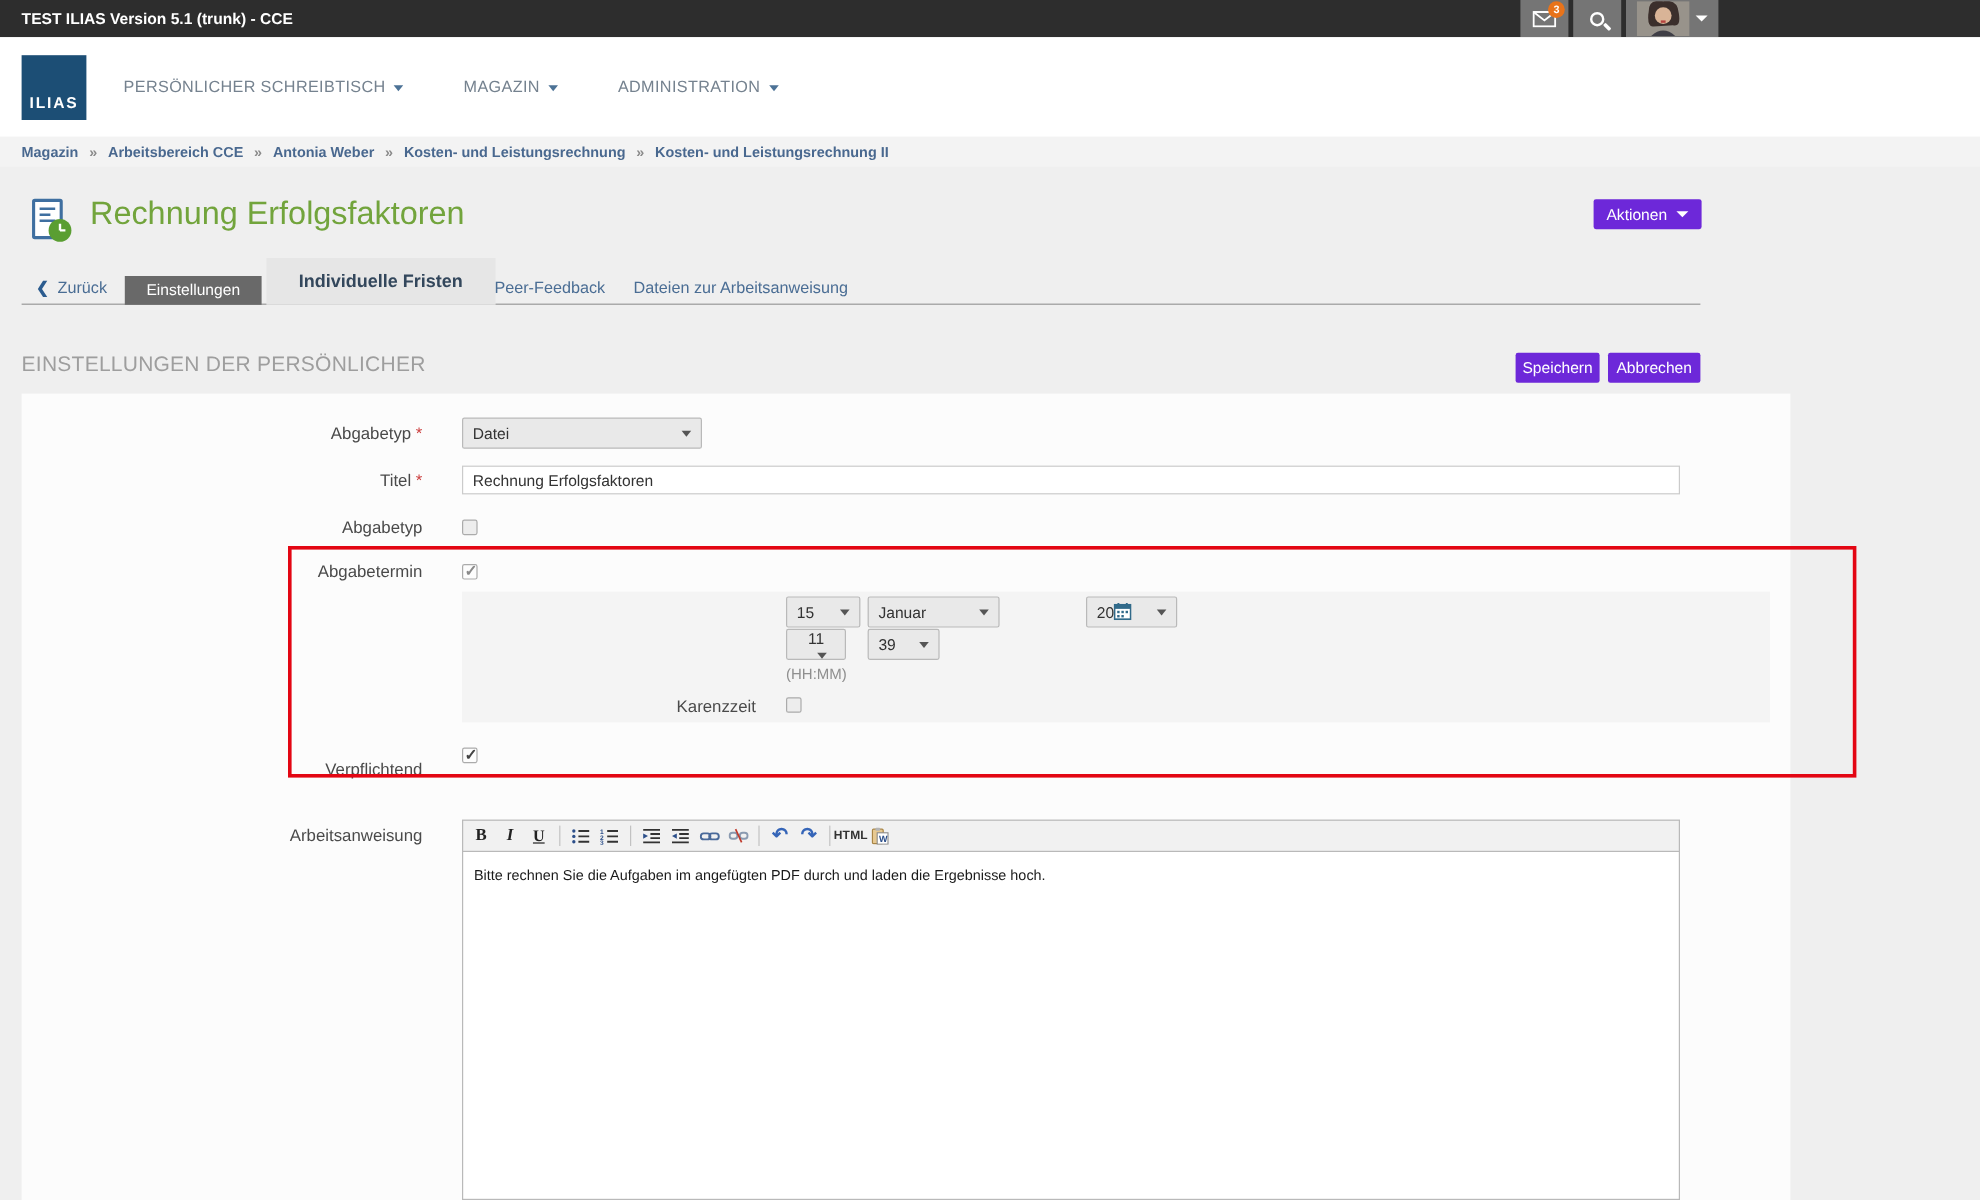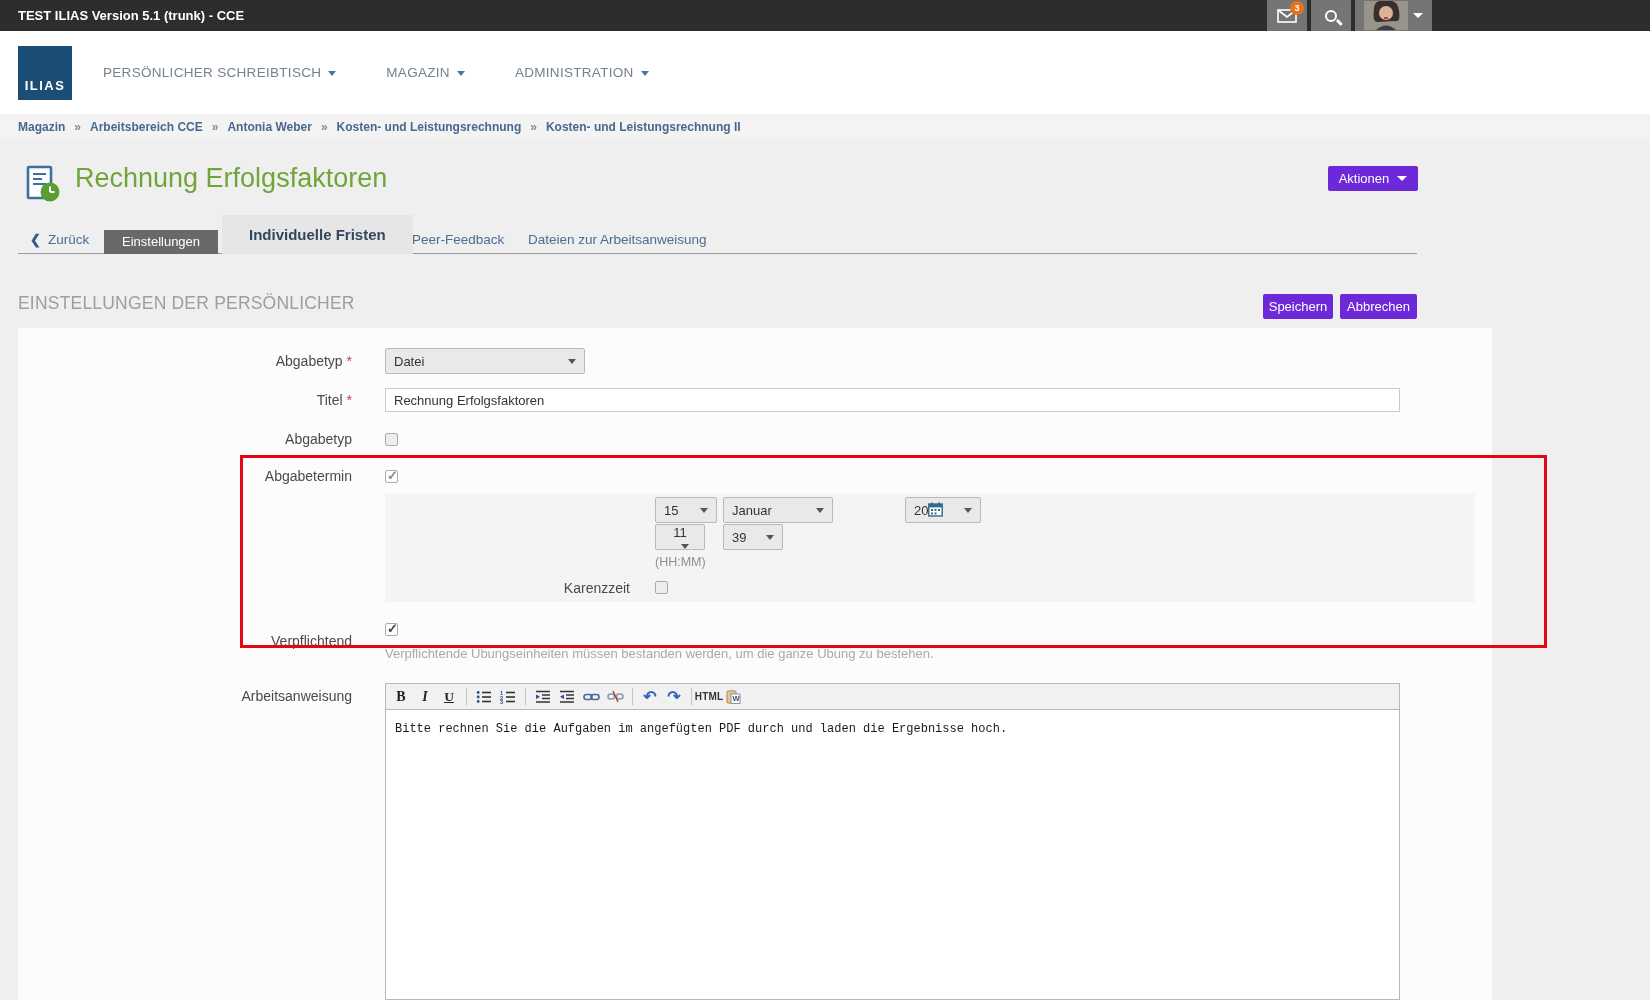--- a/index.html
+++ b/index.html
@@ -106,21 +106,21 @@
     cursor:pointer; border-radius:2px; }
   .rte-sep { width:1px; height:17px; background:#c2c2c2; margin:0 4px; }
   .g-bold { font-family:"Liberation Serif", serif; font-weight:bold; font-size:14px; color:#222; }
   .g-italic { font-family:"Liberation Serif", serif; font-style:italic; font-weight:bold;
     font-size:14px; color:#222; }
   .g-under { font-family:"Liberation Serif", serif; font-size:13.5px; font-weight:bold;
     color:#222; text-decoration:underline; }
   .g-arrow { color:#3565b8; font-size:16px; font-weight:bold; line-height:1; }
   .g-html { font-size:10px; font-weight:bold; color:#333; letter-spacing:0.2px; }
   .rte-body { height:290px; background:#ffffff; border:1px solid #b9b9b9; border-top:none;
-    padding:12px 9px; font-family:Liberation Mono, monospace; font-size:12px; color:#1a1a1a; }
+    padding:12px 9px; font-family:Liberation Sans, sans-serif; font-size:12px; color:#1a1a1a; }
 
   svg { display:block; }
 </style>
 </head>
 <body>
 
 <div class="topbar">
   <div class="topbar-title">TEST ILIAS Version 5.1 (trunk) - CCE</div>
 
   <div class="tb-btn tb-mail">
@@ -276,21 +276,20 @@
     <div class="hhmm">(HH:MM)</div>
 
     <div class="sublabel" style="top:87px;">Karenzzeit</div>
     <div class="cb abs" style="left:270px;top:88px;"></div>
   </div>
 
   <div class="frow" style="top:294px;height:15px;">
     <div class="flabel" style="line-height:15px;margin-top:12px;">Verpflichtend</div>
     <div class="fctrl cb checked" style="top:1px;"></div>
   </div>
-  <div class="hint-text" style="top:318px;">Verpflichtende Übungseinheiten müssen bestanden werden, um die ganze Übung zu bestehen.</div>
 
   <div class="flabel" style="top:360px;">Arbeitsanweisung</div>
 
   <div class="rte">
     <div class="rte-toolbar">
       <div class="rte-btn">
           <span class="g-bold">B</span>
         </div>
       <div class="rte-btn">
           <span class="g-italic">I</span>

